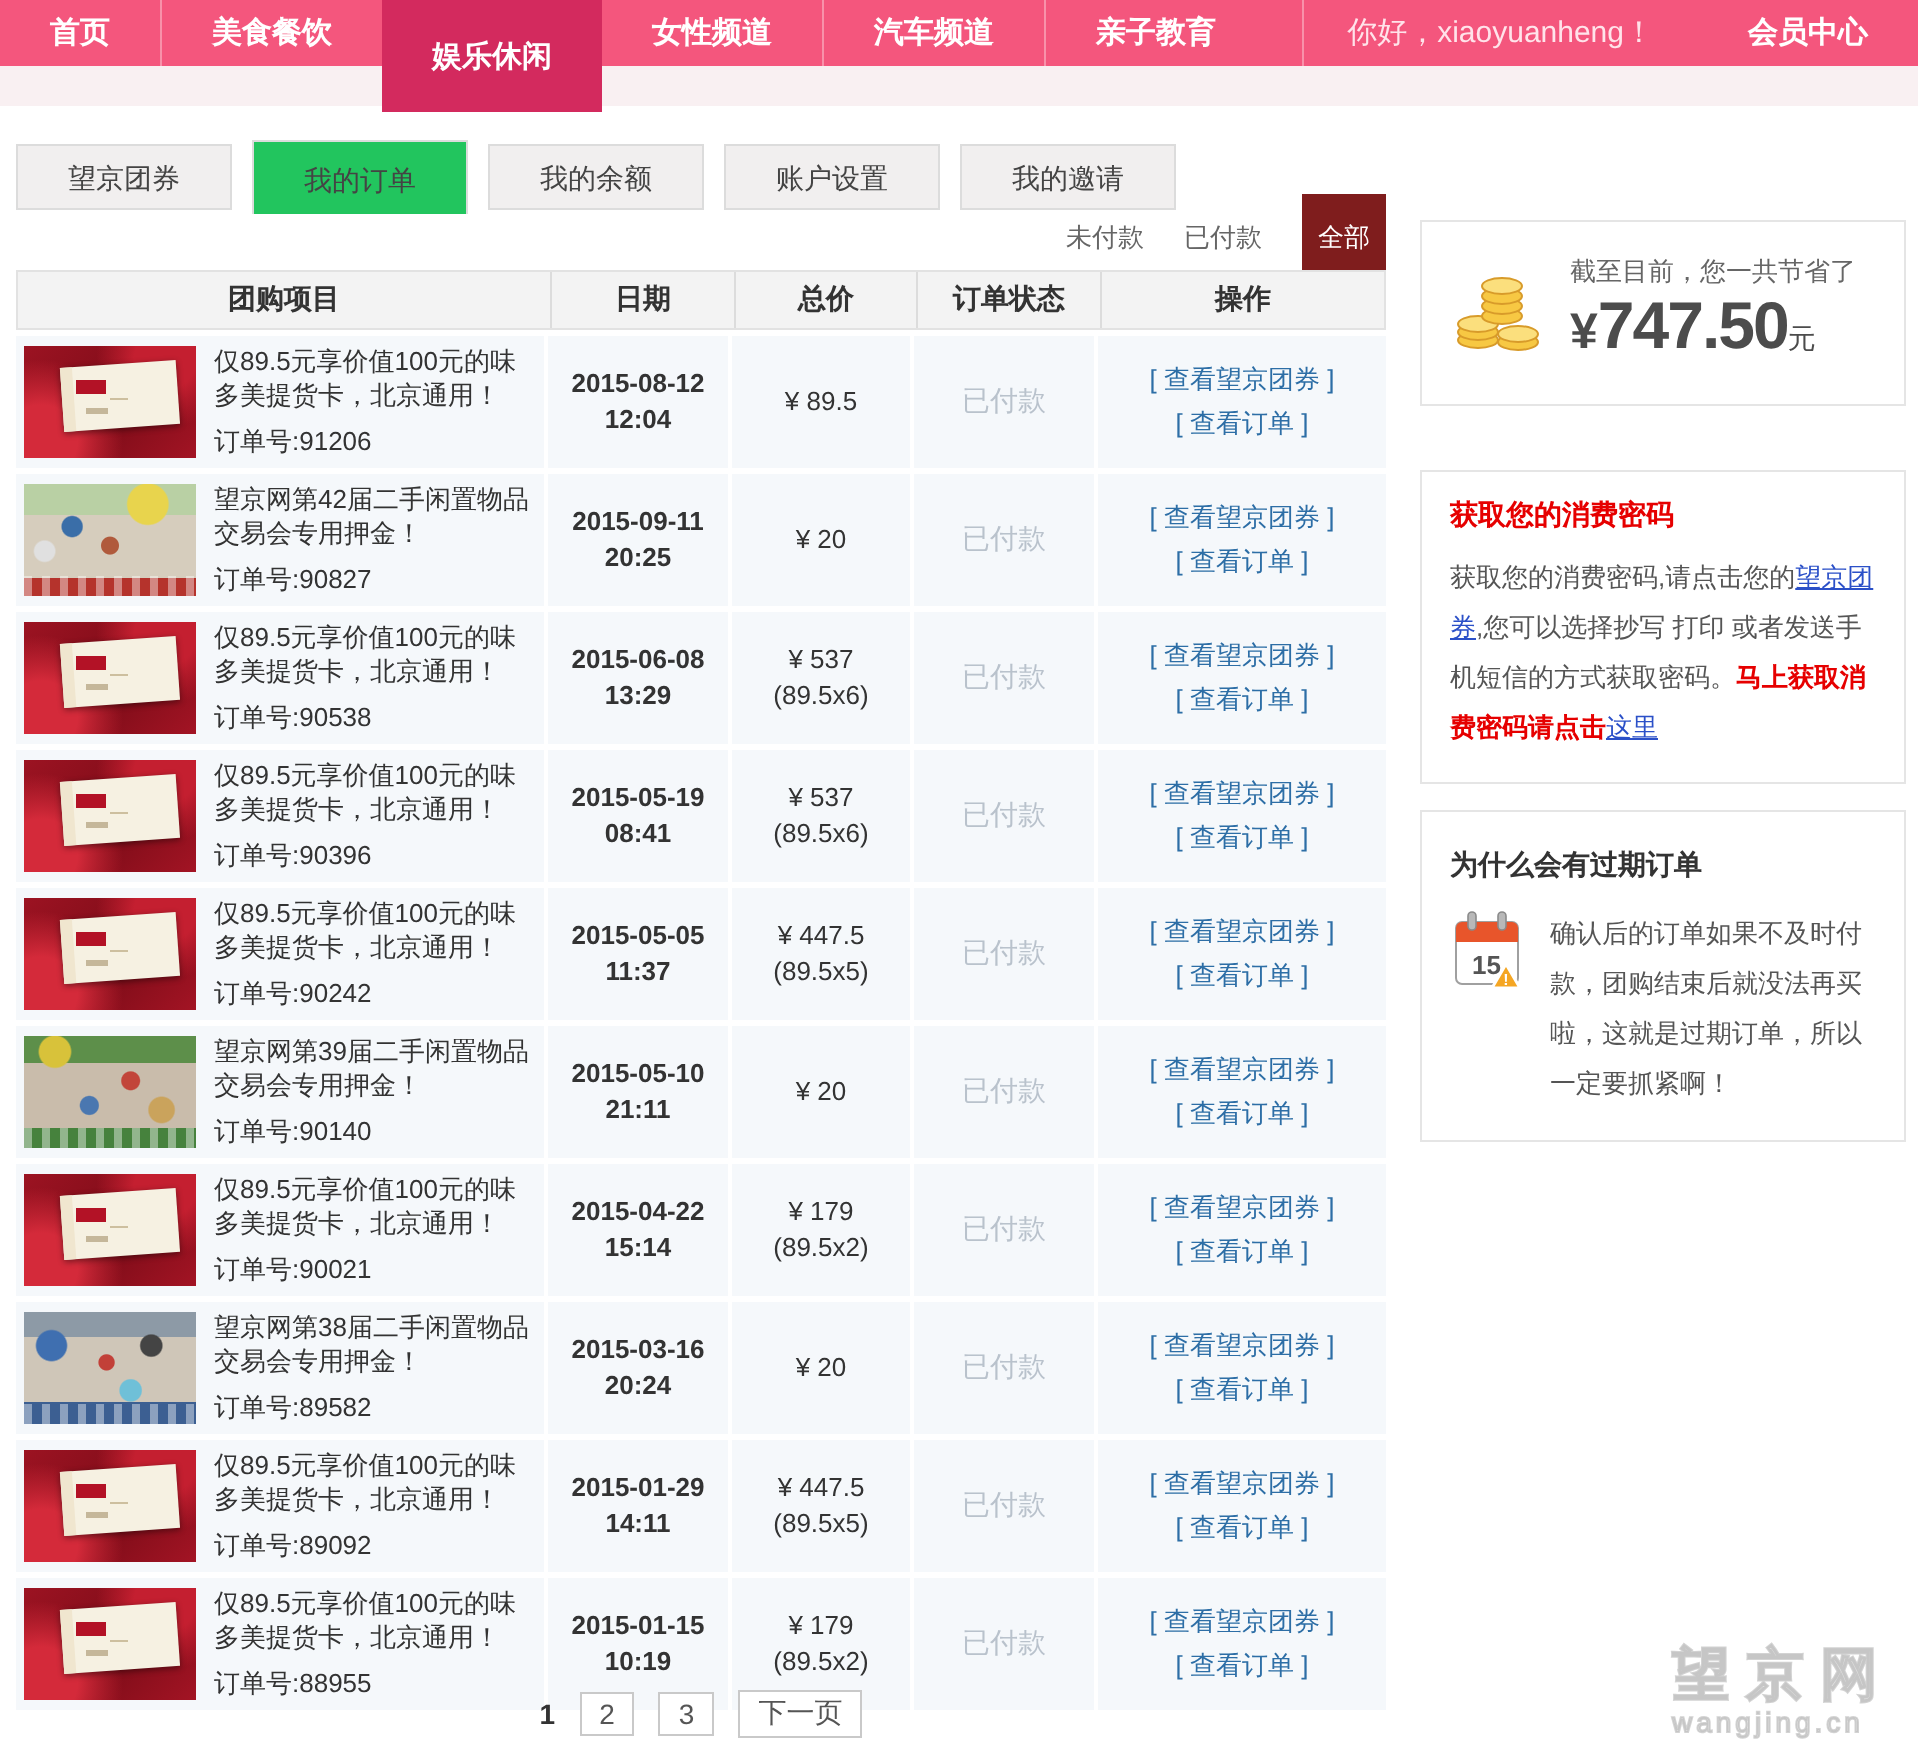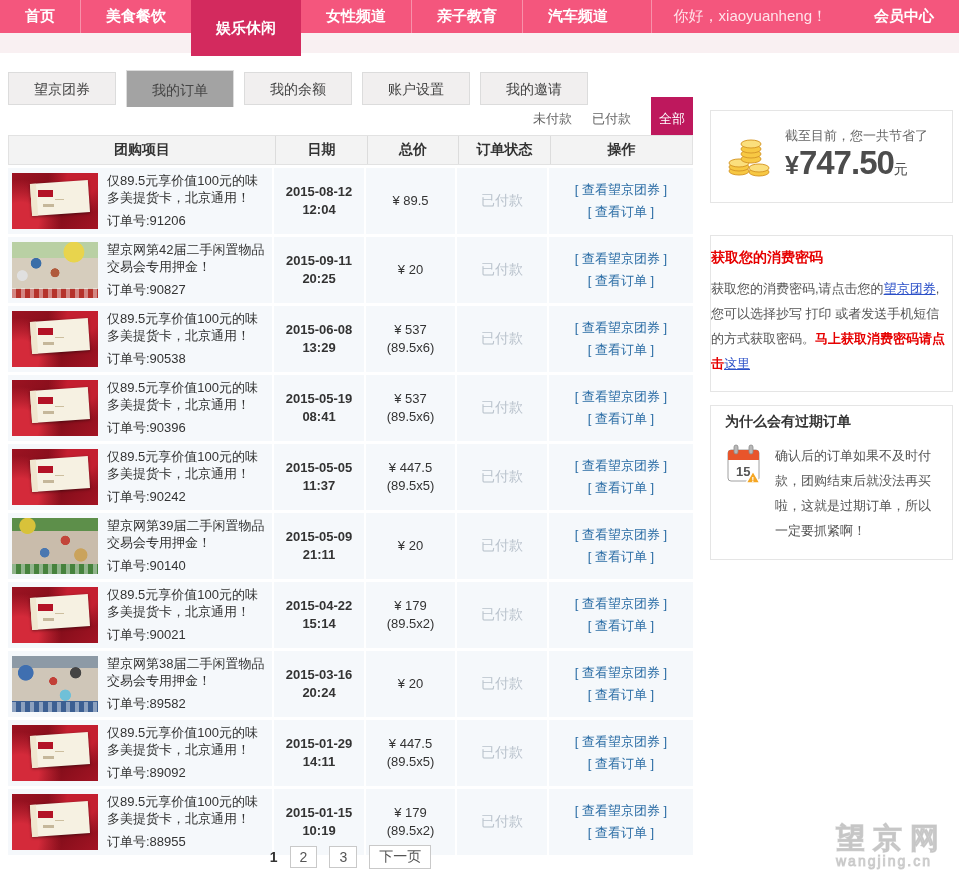--- a/index.html
+++ b/index.html
@@ -20,27 +20,27 @@
   .nav-item.active + .nav-item { border-left:none; }
   .nav-spacer { flex:1; }
   .nav-greeting { font-weight:normal; color:#ffe3ea; padding:0 22px; display:flex; align-items:center;
                   border-left:1px solid rgba(255,255,255,.35);}
   .nav-strip { position:absolute; top:33px; left:0; right:0; height:20px; background:#f9f0f2; }
 
   
   .tabs { position:absolute; top:72px; left:8px; display:flex; z-index:2;}
   .tab { height:33px; line-height:32px; padding:0 25px; background:#f1efef; border:1px solid #dcdcdc;
          margin-right:10px; font-size:14px; color:#444; cursor:pointer; white-space:nowrap;}
-  .tab.active { background:#a3a3a3; height:37px; margin-top:-2px; line-height:38px; border-bottom:none; font-weight:normal;}
+  .tab.active { background:#22c55e; height:37px; margin-top:-2px; line-height:38px; border-bottom:none; font-weight:normal;}
 
   
   .filters { position:absolute; top:107px; left:8px; width:685px; height:24px;
              display:flex; justify-content:flex-end; align-items:center; gap:20px; font-size:13px; color:#666;}
   .filter { cursor:pointer; }
-  .filter-all { background:#be185d; color:#fff; padding:13px 8px; }
+  .filter-all { background:#7f1d1d; color:#fff; padding:13px 8px; }
 
   
   .orders { position:absolute; top:135px; left:8px; width:685px; }
   .thead { display:flex; background:#f3f3f3; border:1px solid #e2e2e2; height:30px; align-items:stretch;
            font-weight:bold; font-size:14px; color:#333;}
   .th { display:flex; align-items:center; justify-content:center; }
   .th + .th { border-left:1px solid #dcdcdc; }
   .c-item   { width:266px; }
   .c-date   { width:92px; }
   .c-price  { width:91px; }
@@ -103,46 +103,46 @@
 
   
   .sidebar { position:absolute; left:710px; top:110px; width:243px; }
   .side-box { border:1px solid #e5e5e5; background:#fff; margin-bottom:13px; }
   .savings { height:93px; display:flex; align-items:center; gap:12px; padding:0 6px 0 16px; }
   .savings-label { font-size:13px; color:#666; margin-bottom:1px; }
   .savings-amount { color:#4c4c4c; font-weight:bold; line-height:34px; white-space:nowrap;}
   .cur { font-size:25px; }
   .amt { font-size:33px; letter-spacing:-1px; }
   .unit { font-size:14px; font-weight:normal; color:#4c4c4c; }
-  .pw-box { padding:13px 0 15px;margin-top:32px; }
+  .pw-box { padding:13px 14px 15px;margin-top:32px; }
   .pw-heading { color:#e60000; font-weight:bold; font-size:14px; margin-bottom:9px; cursor:default;}
   .pw-text { font-size:13px; color:#555; line-height:25px; }
   .inline-link { color:#2b50c8; text-decoration:underline; cursor:pointer; }
   .red-strong { color:#e60000; font-weight:bold; }
-  .exp-box { padding:7px 14px 16px; }
+  .exp-box { padding:18px 14px 16px; }
   .exp-heading { font-size:14px; font-weight:bold; color:#333; margin-bottom:12px; }
   .exp-body { display:flex; gap:10px; align-items:flex-start; }
   .exp-text { flex:1; font-size:13px; color:#555; line-height:25px; }
 
   
   .watermark { position:absolute; right:12px; bottom:6px; pointer-events:none;
                color:rgba(190,190,190,.45); -webkit-text-stroke:1px rgba(175,175,175,.55); }
   .wm-line1 { font-size:29px; font-weight:bold; letter-spacing:8px; line-height:30px;}
   .wm-line2 { font-size:14px; letter-spacing:2px; }
 </style>
 </head>
 <body>
 
 <div class="nav">
   <div class="nav-item">首页</div>
   <div class="nav-item">美食餐饮</div>
   <div class="nav-item active">娱乐休闲</div>
   <div class="nav-item">女性频道</div>
+  <div class="nav-item">汽车频道</div>
   <div class="nav-item">亲子教育</div>
-  <div class="nav-item">汽车频道</div>
   <div class="nav-spacer"></div>
   <div class="nav-greeting">你好，xiaoyuanheng！</div>
   <div class="nav-item">会员中心</div>
 
 </div>
 <div class="nav-strip"></div>
 
 <div class="tabs">
   <div class="tab">望京团券</div>
   <div class="tab active">我的订单</div>
@@ -288,21 +288,21 @@
   </div>
       <div class="row">
     <div class="cell cell-item c-item">
       <div class="thumb thumb-market-39"></div>
       <div class="order-text">
         <div class="order-title">望京网第39届二手闲置物品交易会专用押金！</div>
         <div class="order-no">订单号:90140</div>
       </div>
     </div>
     <div class="cell c-date">
-      <div class="date-line">2015-05-09</div>
+      <div class="date-line">2015-05-10</div>
       <div class="time-line">21:11</div>
     </div>
     <div class="cell c-price">
       <div class="price-main">¥ 20</div>
       <div class="price-note"></div>
     </div>
     <div class="cell c-status">
       <span class="status-txt">已付款</span>
     </div>
     <div class="cell c-action">

